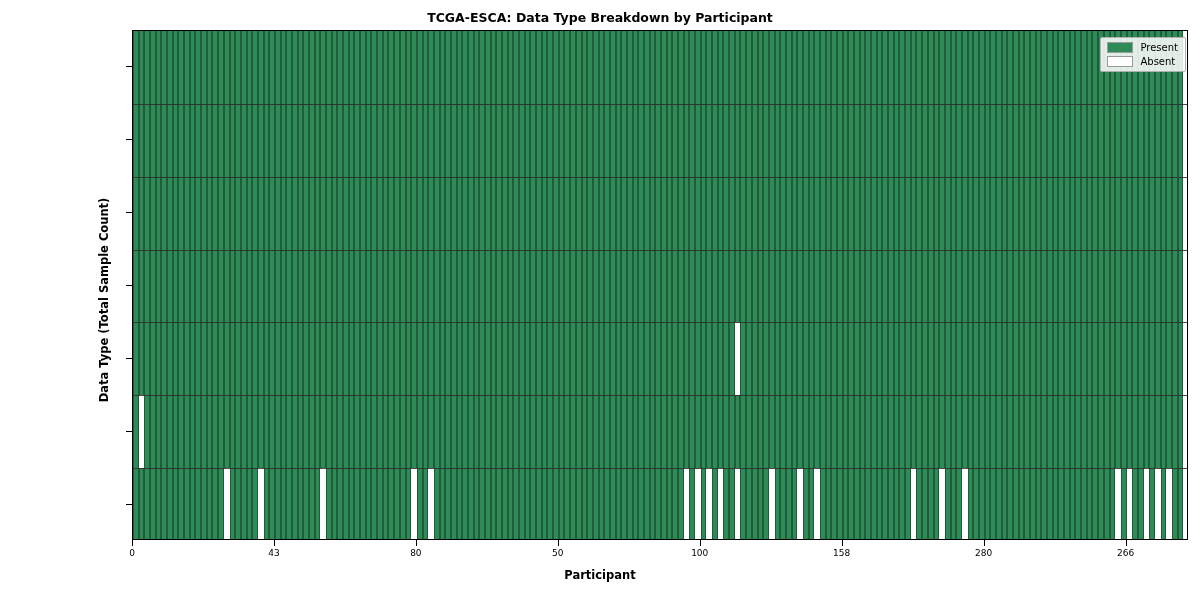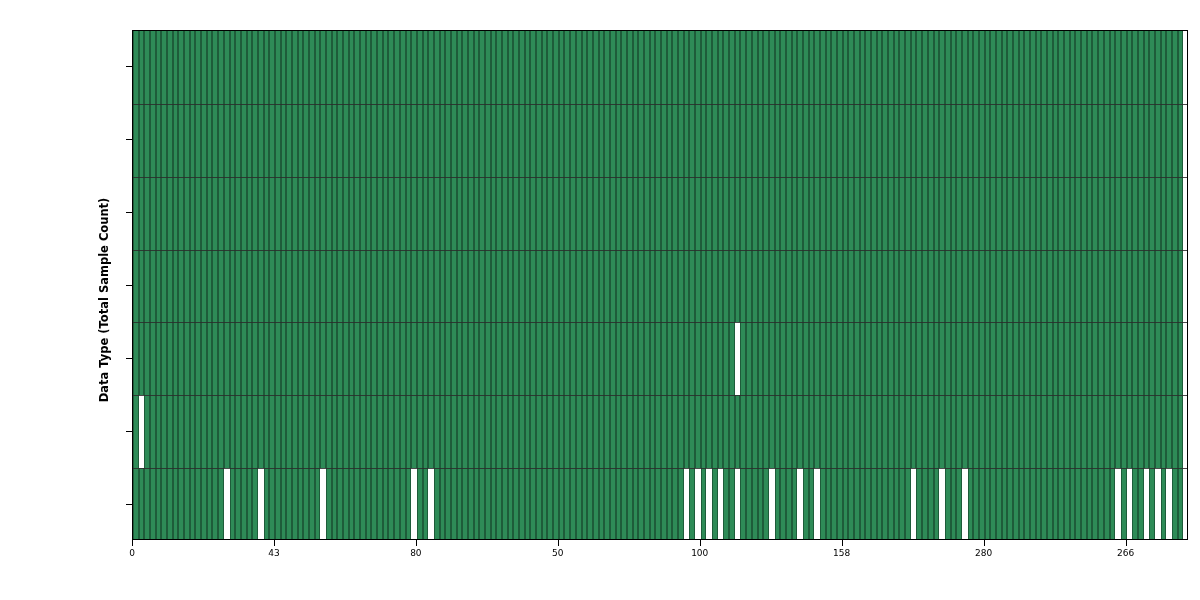--- a/index.html
+++ b/index.html
@@ -135,20 +135,21 @@
     font-size: 10px;
     color: #000000;
     white-space: nowrap;
   }
 </style>
 </head>
 <body>
 
 <div id="figure">
 
+  <div id="chart-title">TCGA-ESCA: Data Type Breakdown by Participant</div>
 
   <div id="ylabel">Data Type (Total Sample Count)</div>
 
   <div id="yaxis-ticks">
       <div class="ytick-mark" style="top:66.43px;"></div>
       <div class="ytick-mark" style="top:139.29px;"></div>
       <div class="ytick-mark" style="top:212.14px;"></div>
       <div class="ytick-mark" style="top:285.00px;"></div>
       <div class="ytick-mark" style="top:357.86px;"></div>
       <div class="ytick-mark" style="top:430.71px;"></div>
@@ -1480,15 +1481,26 @@
       <div class="xtick-mark" style="left:699.74px;"></div>
       <div class="xtick-label" style="left:699.74px;">100</div>
       <div class="xtick-mark" style="left:841.68px;"></div>
       <div class="xtick-label" style="left:841.68px;">158</div>
       <div class="xtick-mark" style="left:983.61px;"></div>
       <div class="xtick-label" style="left:983.61px;">280</div>
       <div class="xtick-mark" style="left:1125.55px;"></div>
       <div class="xtick-label" style="left:1125.55px;">266</div>
     </div>
 
+  <div id="xlabel">Participant</div>
 
+  <div id="legend">
+      <div class="legend-row">
+        <span class="legend-swatch" style="background:#2e8b57;"></span>
+        <span class="legend-text">Present</span>
+      </div>
+      <div class="legend-row">
+        <span class="legend-swatch" style="background:#ffffff;"></span>
+        <span class="legend-text">Absent</span>
+      </div>
+    </div>
 
 </div>
 
 </body></html>

